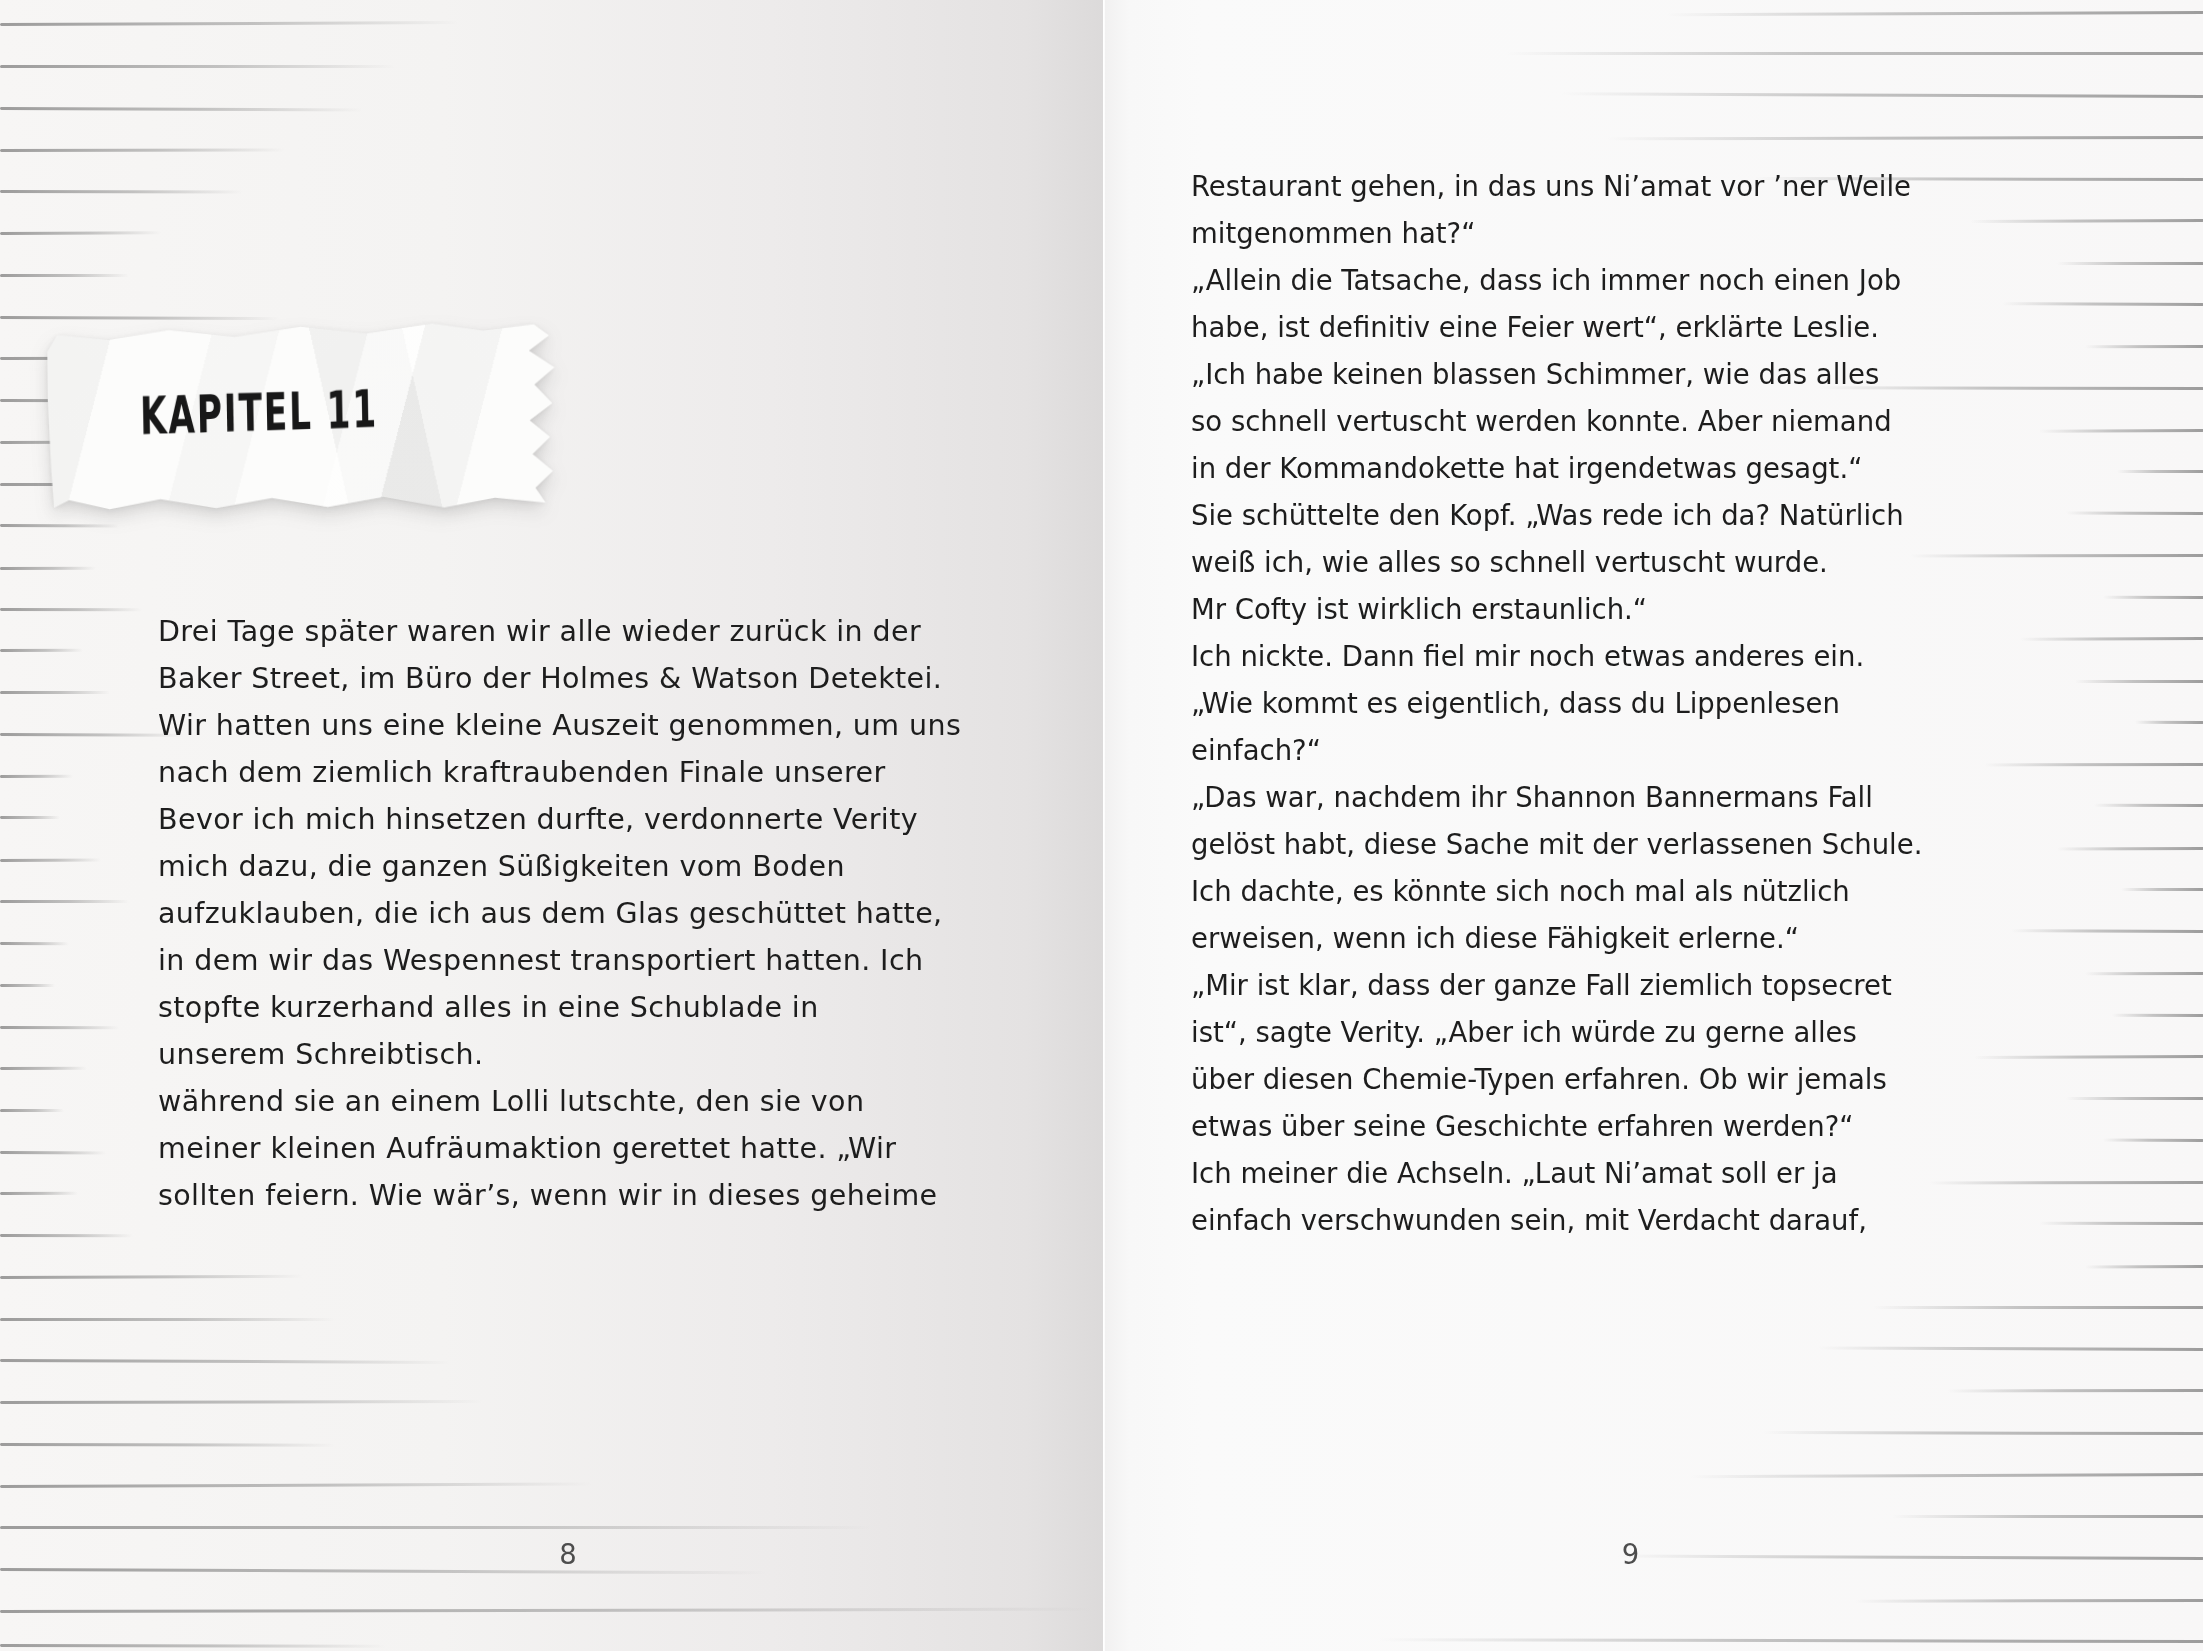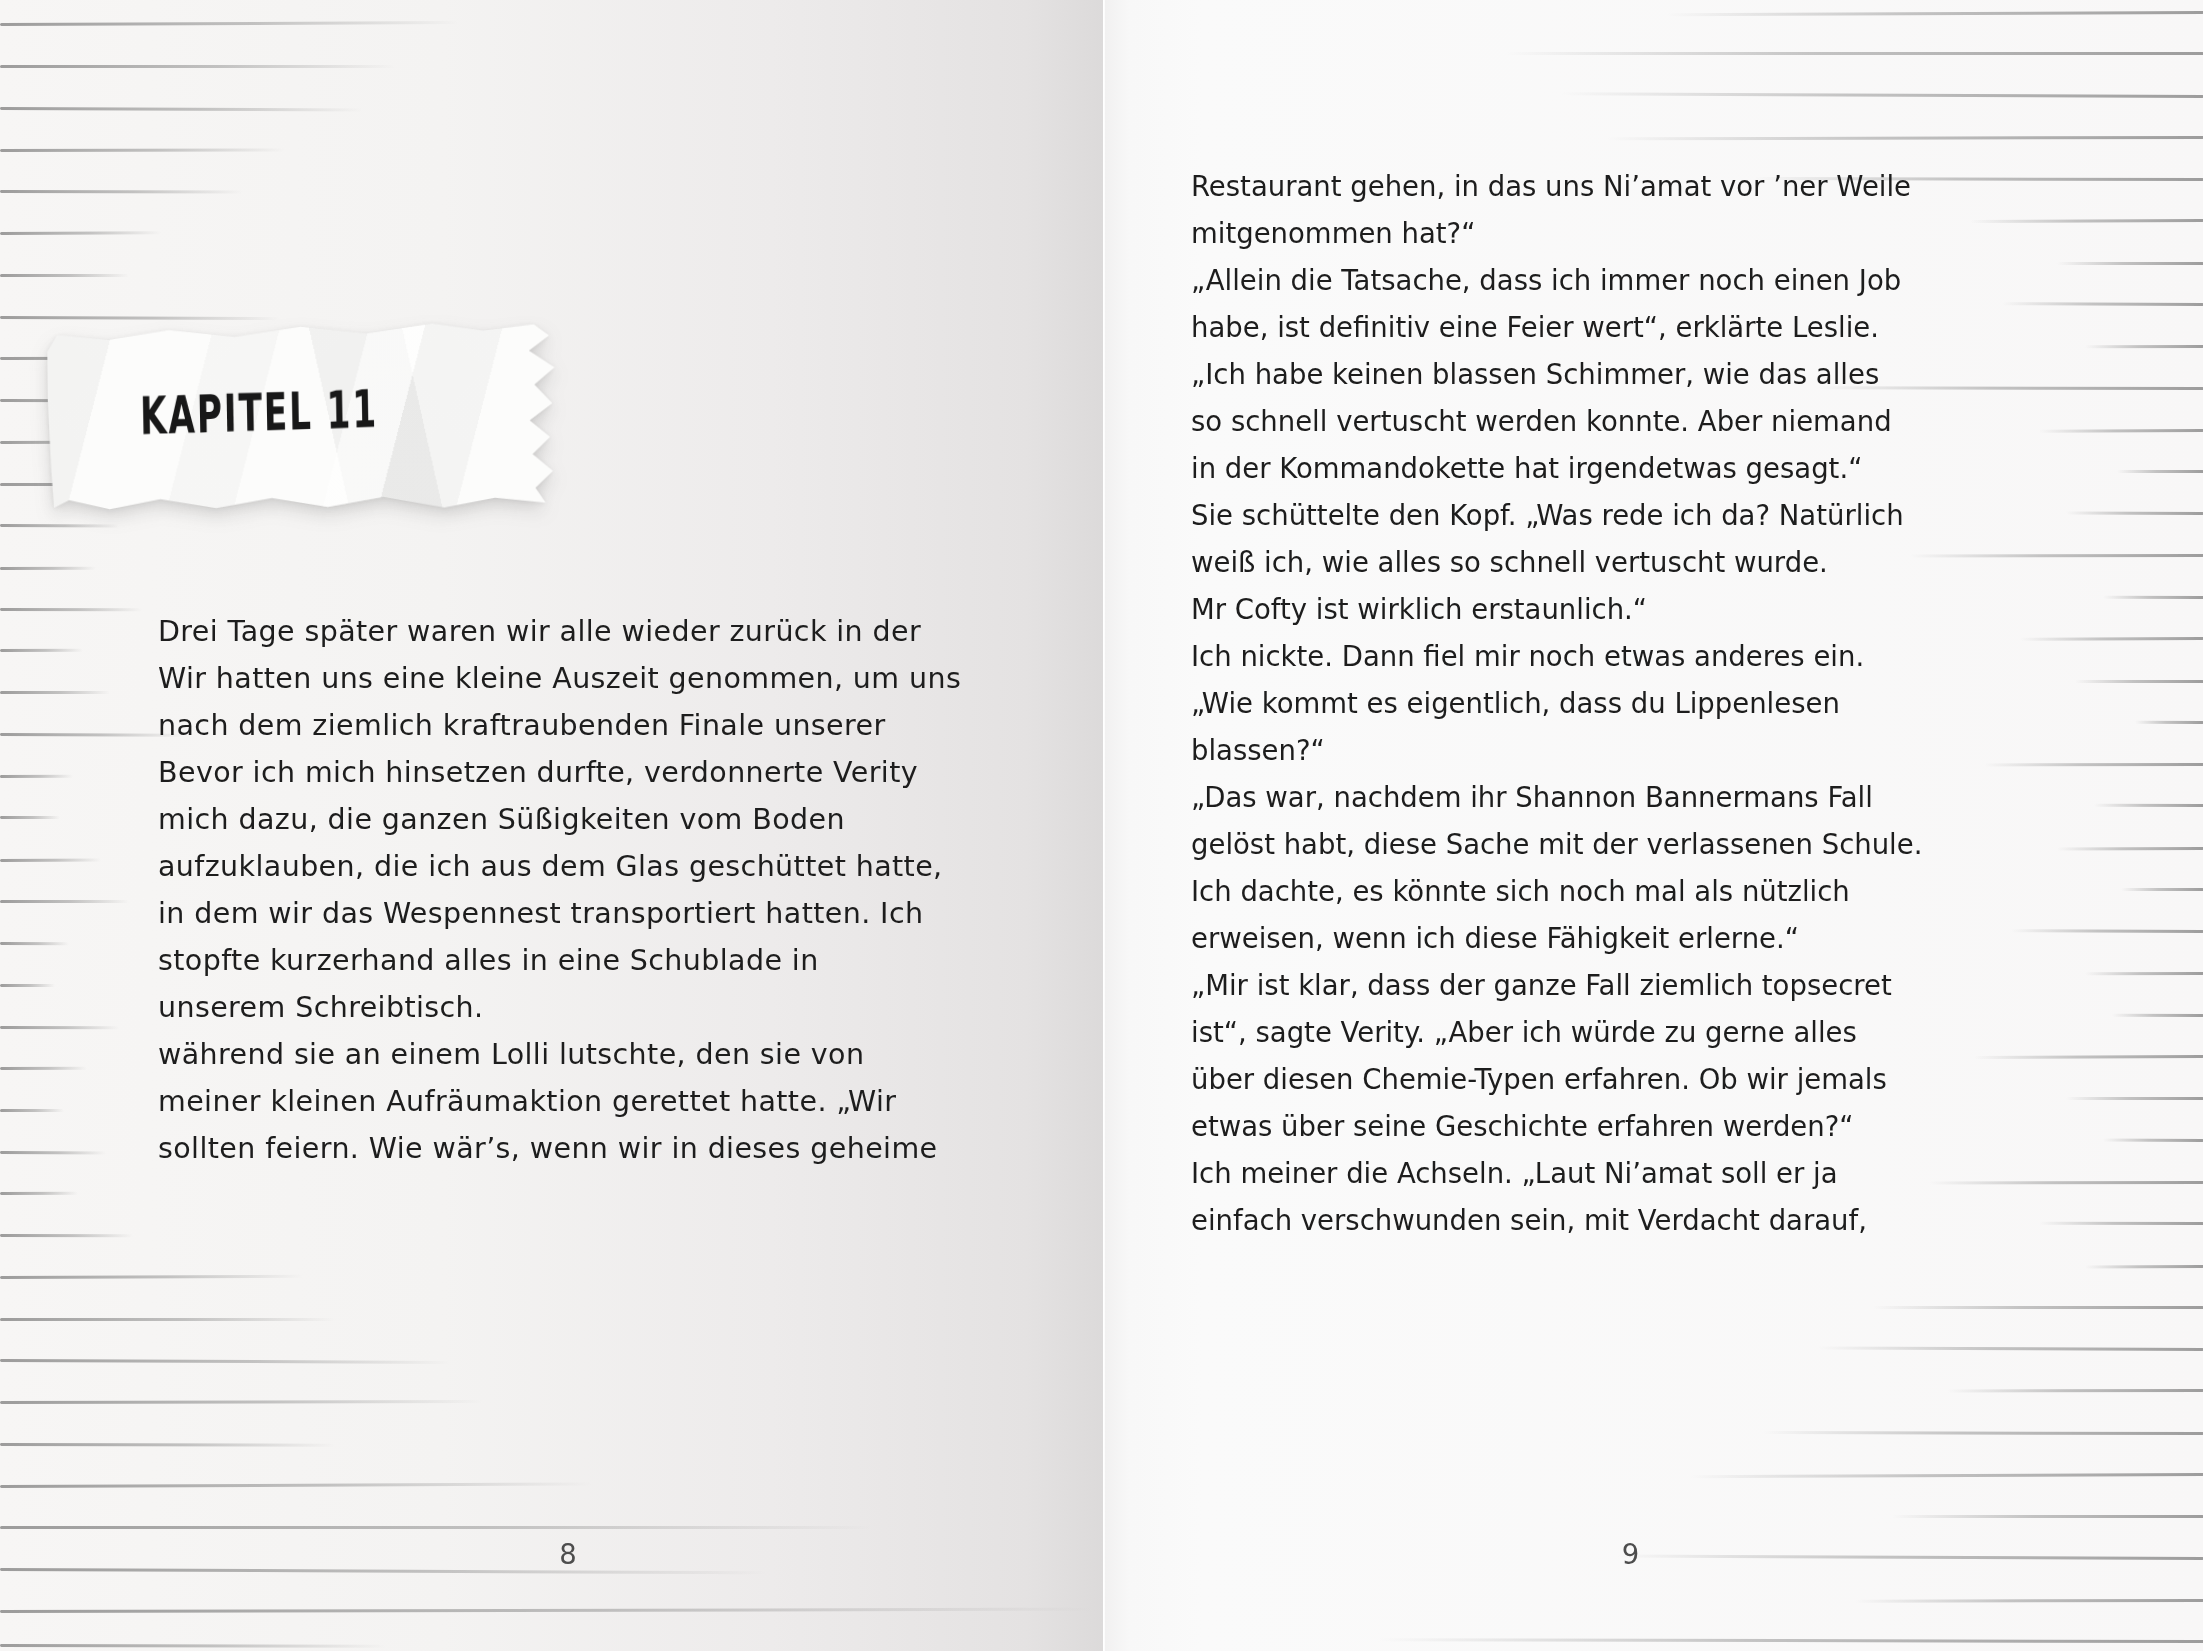--- a/index.html
+++ b/index.html
@@ -124,20 +124,21 @@
       </div>
 
     <div class="tape-wrap">
       <div class="tape">
         <h1 class="chapter-title">KAPITEL 11</h1>
       </div>
     </div>
 
     <div class="text-block left-text">
         <div class="text-line">Drei Tage später waren wir alle wieder zurück in der</div>
+        <div class="text-line">Baker Street, im Büro der Holmes &amp; Watson Detektei.</div>
         <div class="text-line">Wir hatten uns eine kleine Auszeit genommen, um uns</div>
         <div class="text-line">nach dem ziemlich kraftraubenden Finale unserer</div>
         <div class="text-line">Bevor ich mich hinsetzen durfte, verdonnerte Verity</div>
         <div class="text-line">mich dazu, die ganzen Süßigkeiten vom Boden</div>
         <div class="text-line">aufzuklauben, die ich aus dem Glas geschüttet hatte,</div>
         <div class="text-line">in dem wir das Wespennest transportiert hatten. Ich</div>
         <div class="text-line">stopfte kurzerhand alles in eine Schublade in</div>
         <div class="text-line">unserem Schreibtisch.</div>
         <div class="text-line">während sie an einem Lolli lutschte, den sie von</div>
         <div class="text-line">meiner kleinen Aufräumaktion gerettet hatte. „Wir</div>
@@ -197,21 +198,21 @@
         <div class="text-line">„Allein die Tatsache, dass ich immer noch einen Job</div>
         <div class="text-line">habe, ist definitiv eine Feier wert“, erklärte Leslie.</div>
         <div class="text-line">„Ich habe keinen blassen Schimmer, wie das alles</div>
         <div class="text-line">so schnell vertuscht werden konnte. Aber niemand</div>
         <div class="text-line">in der Kommandokette hat irgendetwas gesagt.“</div>
         <div class="text-line">Sie schüttelte den Kopf. „Was rede ich da? Natürlich</div>
         <div class="text-line">weiß ich, wie alles so schnell vertuscht wurde.</div>
         <div class="text-line">Mr Cofty ist wirklich erstaunlich.“</div>
         <div class="text-line">Ich nickte. Dann fiel mir noch etwas anderes ein.</div>
         <div class="text-line">„Wie kommt es eigentlich, dass du Lippenlesen</div>
-        <div class="text-line">blassen?“</div>
+        <div class="text-line">einfach?“</div>
         <div class="text-line">„Das war, nachdem ihr Shannon Bannermans Fall</div>
         <div class="text-line">gelöst habt, diese Sache mit der verlassenen Schule.</div>
         <div class="text-line">Ich dachte, es könnte sich noch mal als nützlich</div>
         <div class="text-line">erweisen, wenn ich diese Fähigkeit erlerne.“</div>
         <div class="text-line">„Mir ist klar, dass der ganze Fall ziemlich topsecret</div>
         <div class="text-line">ist“, sagte Verity. „Aber ich würde zu gerne alles</div>
         <div class="text-line">über diesen Chemie-Typen erfahren. Ob wir jemals</div>
         <div class="text-line">etwas über seine Geschichte erfahren werden?“</div>
         <div class="text-line">Ich meiner die Achseln. „Laut Ni’amat soll er ja</div>
         <div class="text-line">einfach verschwunden sein, mit Verdacht darauf,</div>

